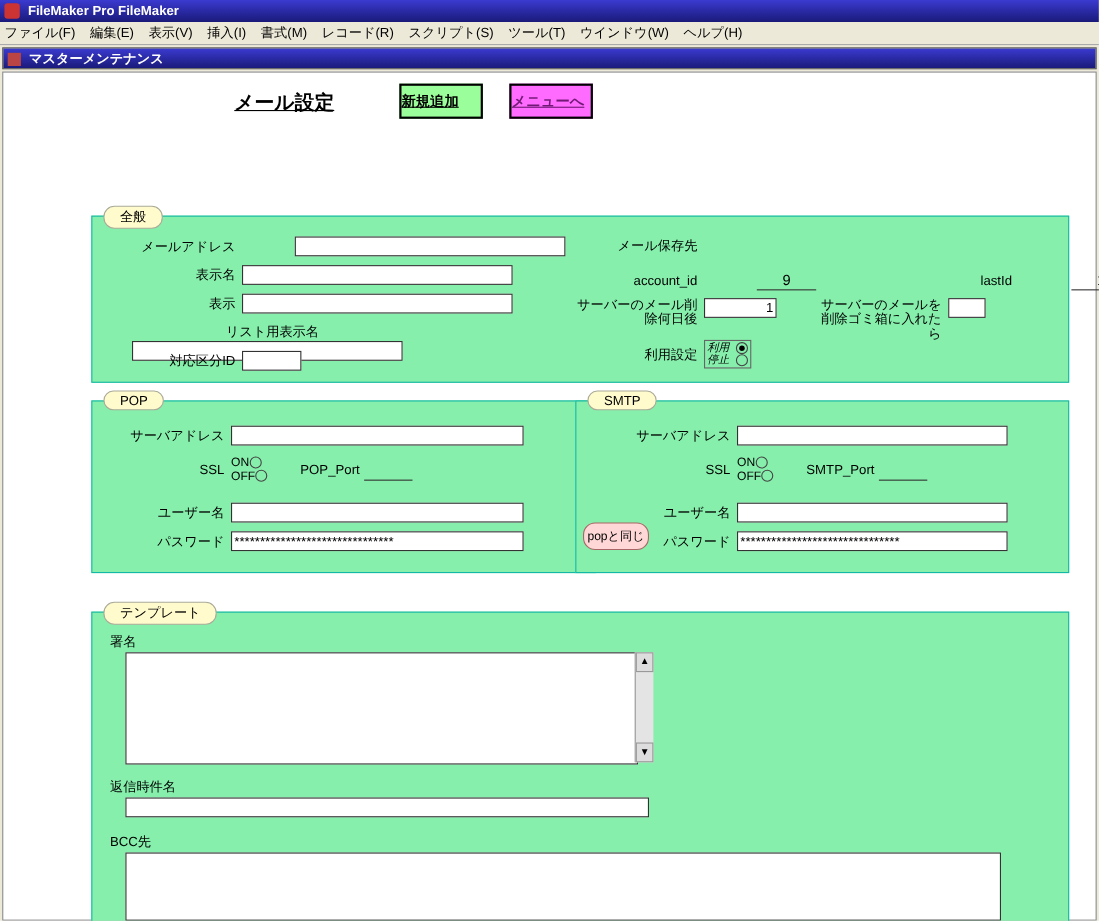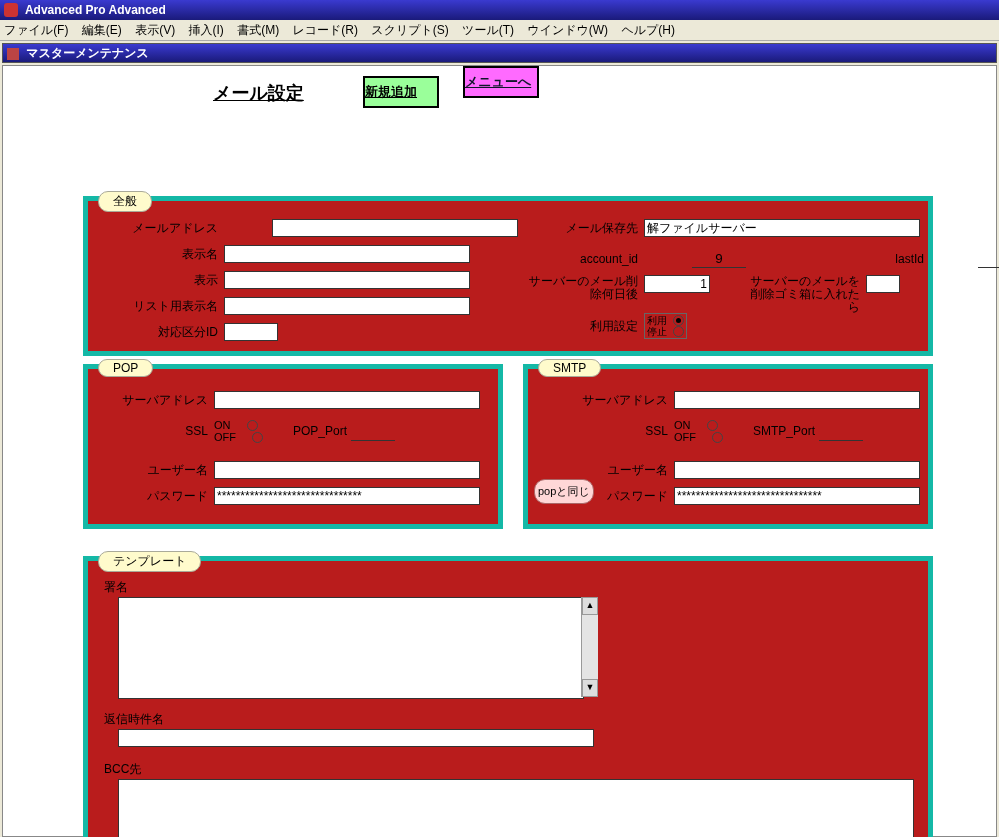--- a/index.html
+++ b/index.html
@@ -7,50 +7,50 @@
   .titlebar{background:#1a1a8a;background:linear-gradient(#3a3ad0,#1a1a7a);color:#fff;font-weight:bold;height:20px;line-height:20px;padding-left:4px;font-size:12px;}
   .titlebar .ticon{display:inline-block;width:14px;height:14px;background:#c33;border-radius:3px;vertical-align:middle;margin-right:4px;position:relative;top:-1px;}
   .menubar{background:#ece9d8;border-bottom:1px solid #aaa;height:20px;line-height:20px;padding-left:4px;font-size:12px;}
   .menubar span{margin-right:10px;cursor:default;}
   .subtitle{background:#1a1a8a;background:linear-gradient(#3a3ad0,#1a1a7a);color:#fff;font-weight:bold;height:18px;line-height:18px;padding-left:4px;font-size:12px;margin:2px;border:1px solid #555;}
   .subtitle .sicon{display:inline-block;width:12px;height:12px;background:#b44;vertical-align:middle;margin-right:4px;}
   .page{background:#fff;border:1px solid #888;margin:2px 2px 0 2px;height:770px;position:relative;}
   .heading{position:absolute;left:210px;top:15px;font-size:18px;font-weight:bold;text-decoration:underline;}
   .btn{display:inline-block;border:2px solid #000;padding:5px 0;width:72px;font-size:13px;font-weight:bold;cursor:pointer;}
   .btn-new{position:absolute;left:360px;top:10px;background:#9aff9a;text-decoration:underline;}
-  .btn-menu{position:absolute;left:460px;top:0;background:#ff6aff;text-decoration:underline;color:#0f172a;}
-  .group{position:absolute;border:5px solid #14b8a6;background:#b91c1c;}
+  .btn-menu{position:absolute;left:460px;top:10px;background:#ff6aff;text-decoration:underline;color:#701a75;}
+  .group{position:absolute;border:1px solid #14b8a6;background:#86efac;padding-left:47px;}
   .group-legend{position:absolute;top:-10px;left:10px;background:#fffbcc;border:1px solid #aa9;border-radius:10px;padding:1px 14px;font-size:12px;}
   .g-general{left:80px;top:130px;width:840px;height:150px;}
   .g-pop{left:80px;top:298px;width:410px;height:155px;}
   .g-smtp{left:520px;top:298px;width:400px;height:155px;}
   .g-template{left:80px;top:490px;width:840px;height:310px;}
   .row{position:absolute;display:flex;align-items:center;}
   .lbl{text-align:right;font-size:12px;}
   .inp{border:1px solid #333;height:16px;padding:0 2px;font-size:12px;background:#fff;}
   .inp-u{border:none;border-bottom:1px solid #333;height:16px;text-align:center;background:transparent;}
   .radio-col{display:flex;flex-direction:column;font-size:10px;line-height:11px;border:1px solid #666;padding:1px 2px;}
-  .radio-col label{display:flex;align-items:center;gap:6px;}
+  .radio-col label{display:flex;align-items:center;gap:6px;font-style:italic;}
   .radio-dot{width:9px;height:9px;border:1px solid #444;border-radius:50%;display:inline-block;position:relative;}
   .radio-dot.on::after{content:"";position:absolute;left:2px;top:2px;width:5px;height:5px;background:#000;border-radius:50%;}
   .ssl-col{display:flex;flex-direction:column;font-size:11px;line-height:12px;}
-  .ssl-col .r{display:flex;align-items:flex-end;gap:16px;}
+  .ssl-col .r{display:flex;align-items:flex-start;gap:0;}
   .popsame{position:absolute;border:1px solid #a66;background:#ffd7d7;padding:4px 3px;font-size:11px;cursor:pointer;}
   .ta{border:1px solid #333;background:#fff;resize:none;font-size:12px;padding:2px;}
   .seclabel{font-size:12px;}
   .scroll{position:absolute;right:0;top:0;bottom:0;width:16px;background:#e4e4e4;border-left:1px solid #999;}
   .scroll .up,.scroll .dn{height:16px;background:#ddd;border:1px solid #999;font-size:9px;text-align:center;line-height:14px;}
   .scroll .dn{position:absolute;bottom:0;left:0;right:0;}
 </style>
 </head>
 <body>
 
 <div class="titlebar">
   <span class="ticon"></span>
-  <span>Advanced Pro Advanced</span>
+  <span>FileMaker Pro FileMaker</span>
 </div>
 
 <div class="menubar">
   <span>ファイル(F)</span>
   <span>編集(E)</span>
   <span>表示(V)</span>
   <span>挿入(I)</span>
   <span>書式(M)</span>
   <span>レコード(R)</span>
   <span>スクリプト(S)</span>
@@ -78,32 +78,31 @@
       <input class="inp" style="width: 240px; margin-left: 6px;" value="">
     </div>
     <div class="row" style="left:30px;top:44px;">
       <span class="lbl" style="width:100px;">表示名</span>
       <input class="inp" style="width: 240px; margin-left: 6px;" value="">
     </div>
     <div class="row" style="left:30px;top:70px;">
       <span class="lbl" style="width:100px;">表示</span>
       <input class="inp" style="width: 240px; margin-left: 6px;" value="">
     </div>
-    <div class="row" style="left:30px;top:96px;">
+    <div class="row" style="left:30px;top:96px;flex-direction:column;">
       <span class="lbl" style="width:100px;">リスト用表示名</span>
       <input class="inp" style="width: 240px; margin-left: 6px;" value="">
     </div>
     <div class="row" style="left:30px;top:122px;">
       <span class="lbl" style="width:100px;">対応区分ID</span>
       <input class="inp" style="width: 48px; margin-left: 6px;" value="">
     </div>
 
     <div class="row" style="left:440px;top:18px;">
       <span class="lbl" style="width:110px;">メール保存先</span>
-      <input class="inp" style="width: 270px; margin-left: 6px;" value="解ファイルサーバー">
     </div>
     <div class="row" style="left:440px;top:48px;gap:48px;">
       <span class="lbl" style="width:110px;">account_id</span>
       <input class="inp-u" style="width: 50px; margin-left: 6px;" value="9">
       <span class="lbl" style="width:80px;margin-left:50px;">lastId</span>
       <input class="inp-u" style="width: 50px; margin-left: 6px;" value="1">
     </div>
     <div class="row" style="left:440px;top:74px;align-items:flex-start;">
       <span class="lbl" style="width:110px;white-space:normal;line-height:13px;">サーバーのメール削除何日後</span>
       <input class="inp" style="width: 60px; margin-left: 6px; text-align: right;" value="1">

